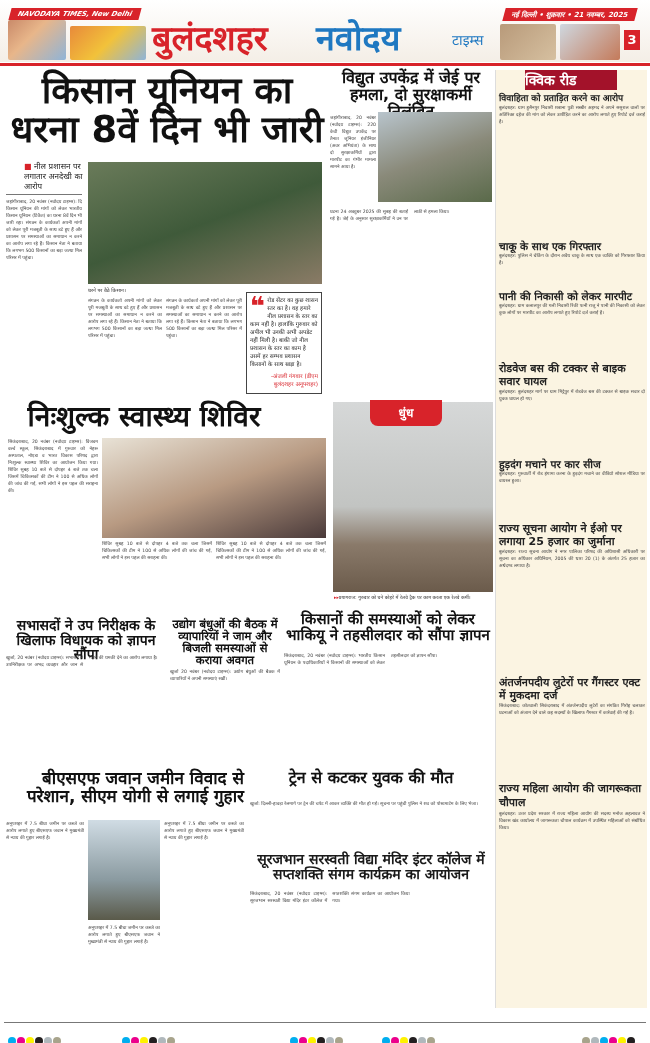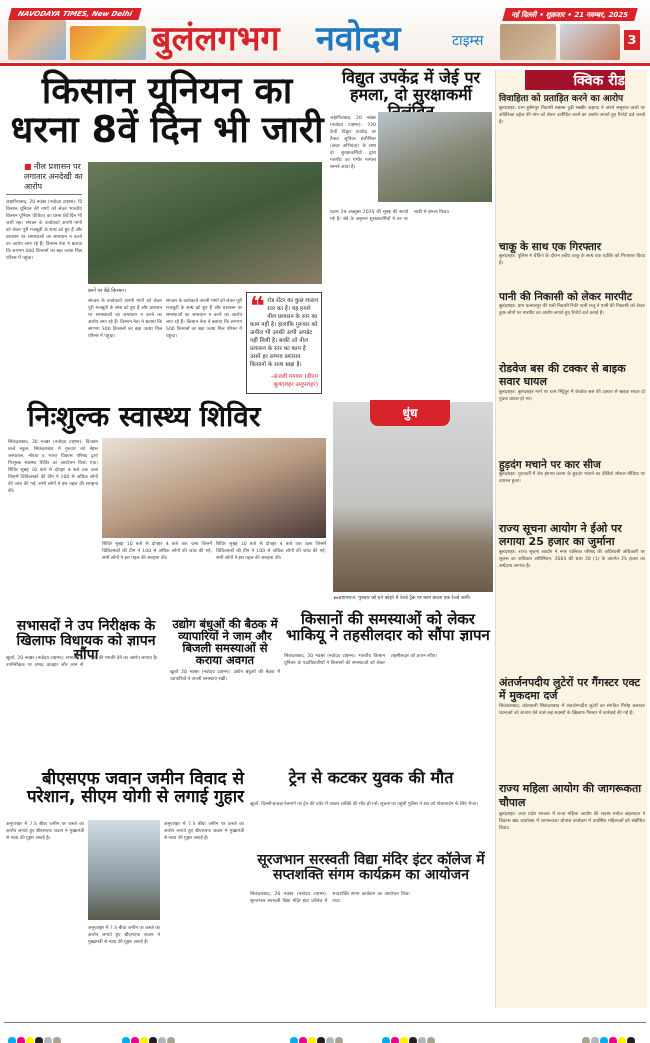--- a/index.html
+++ b/index.html
@@ -12,41 +12,41 @@
 .mh-title1{left:152px;top:14px;font-size:34px;font-weight:bold;color:#d8232a;font-family:"DejaVu Serif",serif}
 .mh-title2{left:316px;top:14px;font-size:34px;font-weight:bold;color:#1f78c1;font-family:"DejaVu Serif",serif}
 .mh-title3{left:452px;top:30px;font-size:14px;color:#1f78c1}
 .mh-page{right:10px;top:30px;width:16px;height:20px;background:#d8232a;color:#fff;font-weight:bold;font-size:13px;text-align:center;line-height:20px}
 .mh-rule{left:0;top:63px;width:650px;height:3px;background:#d8232a}
 .hl{font-weight:bold;color:#111;line-height:1.05;font-family:"DejaVu Sans",sans-serif}
 .txt{font-size:4.6px;line-height:7px;color:#444;text-align:justify;overflow:hidden}
 .photo{background:linear-gradient(160deg,#6a7b5a,#3f5a3a 50%,#8a7b66)}
 .cap{font-size:5px;color:#333}
 .sidebar{left:495px;top:70px;width:152px;height:938px;background:#fbf4e2;border-left:1px solid #ddd}
-.qr-tag{left:525px;top:70px;width:100px;height:20px;background:#a3122a;color:#fff;font-size:14px;font-weight:bold;text-align:right;line-height:20px}
+.qr-tag{left:525px;top:70px;width:92px;height:20px;background:#a3122a;color:#fff;font-size:14px;font-weight:bold;text-align:left;line-height:20px}
 .sb-h{font-size:10.5px;font-weight:bold;color:#222;line-height:12px}
 .sb-hc{text-align:left}
 .quote{left:246px;top:292px;width:76px;height:102px;border:1px solid #444;background:#fff;padding:3px}
 .quote-mark{color:#d8232a;font-size:26px;font-weight:bold;line-height:20px;float:left;margin-right:2px}
 .quote-txt{font-size:5.8px;line-height:8px;color:#222}
 .quote-by{font-size:5.8px;color:#d8232a;text-align:right;margin-top:4px}
-.fog-tag{left:370px;top:400px;width:80px;height:26px;background:#d8232a;color:#fff;font-size:12px;font-weight:bold;text-align:center;line-height:26px;border-radius:0 0 8px 8px}
+.fog-tag{left:370px;top:400px;width:72px;height:26px;background:#d8232a;color:#fff;font-size:12px;font-weight:bold;text-align:center;line-height:26px;border-radius:0 0 8px 8px}
 .fog-photo{left:333px;top:402px;width:160px;height:190px;background:linear-gradient(#d6d8d8,#c2c4c2 55%,#8a7a6a 75%,#6b5b4b)}
 .regbar{left:0;top:1022px;width:650px;height:21px}
 .dot{display:inline-block;width:8px;height:8px;border-radius:50%;margin-right:1px}
 .hr{height:1px;background:#777}
 </style>
 </head>
 <body>
 
 <div class="abs masthead"></div>
 <div class="abs mh-left-tag">NAVODAYA TIMES, New Delhi</div>
 <div class="abs mh-photo" style="left:8px;top:20px;width:58px;height:40px"></div>
 <div class="abs mh-photo" style="left:70px;top:26px;width:76px;height:34px;background:linear-gradient(135deg,#e88a3a,#f2c23a 50%,#8fb4d8)"></div>
-<div class="abs mh-title1">बुलंलगभग</div>
+<div class="abs mh-title1">बुलंदशहर</div>
 <div class="abs mh-title2">नवोदय</div>
 <div class="abs mh-title3">टाइम्स</div>
 <div class="abs mh-photo" style="left:500px;top:24px;width:56px;height:36px;background:linear-gradient(135deg,#b89a7a,#d6c0a0)"></div>
 <div class="abs mh-photo" style="left:560px;top:24px;width:60px;height:36px;background:linear-gradient(135deg,#cfd8e0,#c47a5a)"></div>
 <div class="abs mh-right-tag">नई दिल्ली • शुक्रवार • 21 नवम्बर, 2025</div>
 <div class="abs mh-page">3</div>
 <div class="abs mh-rule"></div>
 
 <div class="abs hl" style="left:8px;top:72px;width:318px;font-size:37px;text-align:center">किसान यूनियन का धरना 8वें दिन भी जारी</div>
 <div class="abs" style="left:24px;top:162px;width:76px;font-size:8px;font-weight:normal;line-height:10px"><span style="color:#d8232a">■ </span><span>नील प्रशासन पर लगातार अनदेखी का आरोप</span></div>

